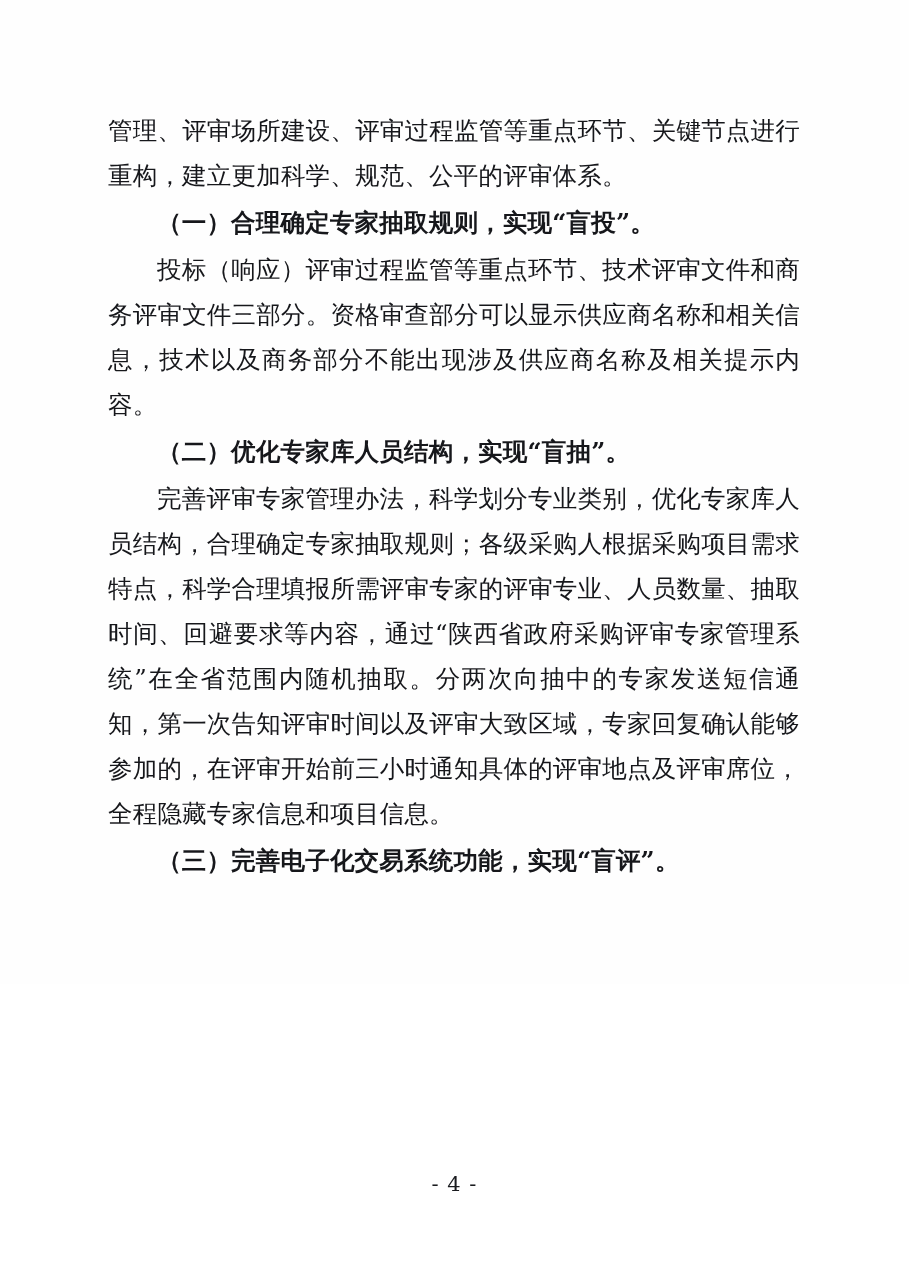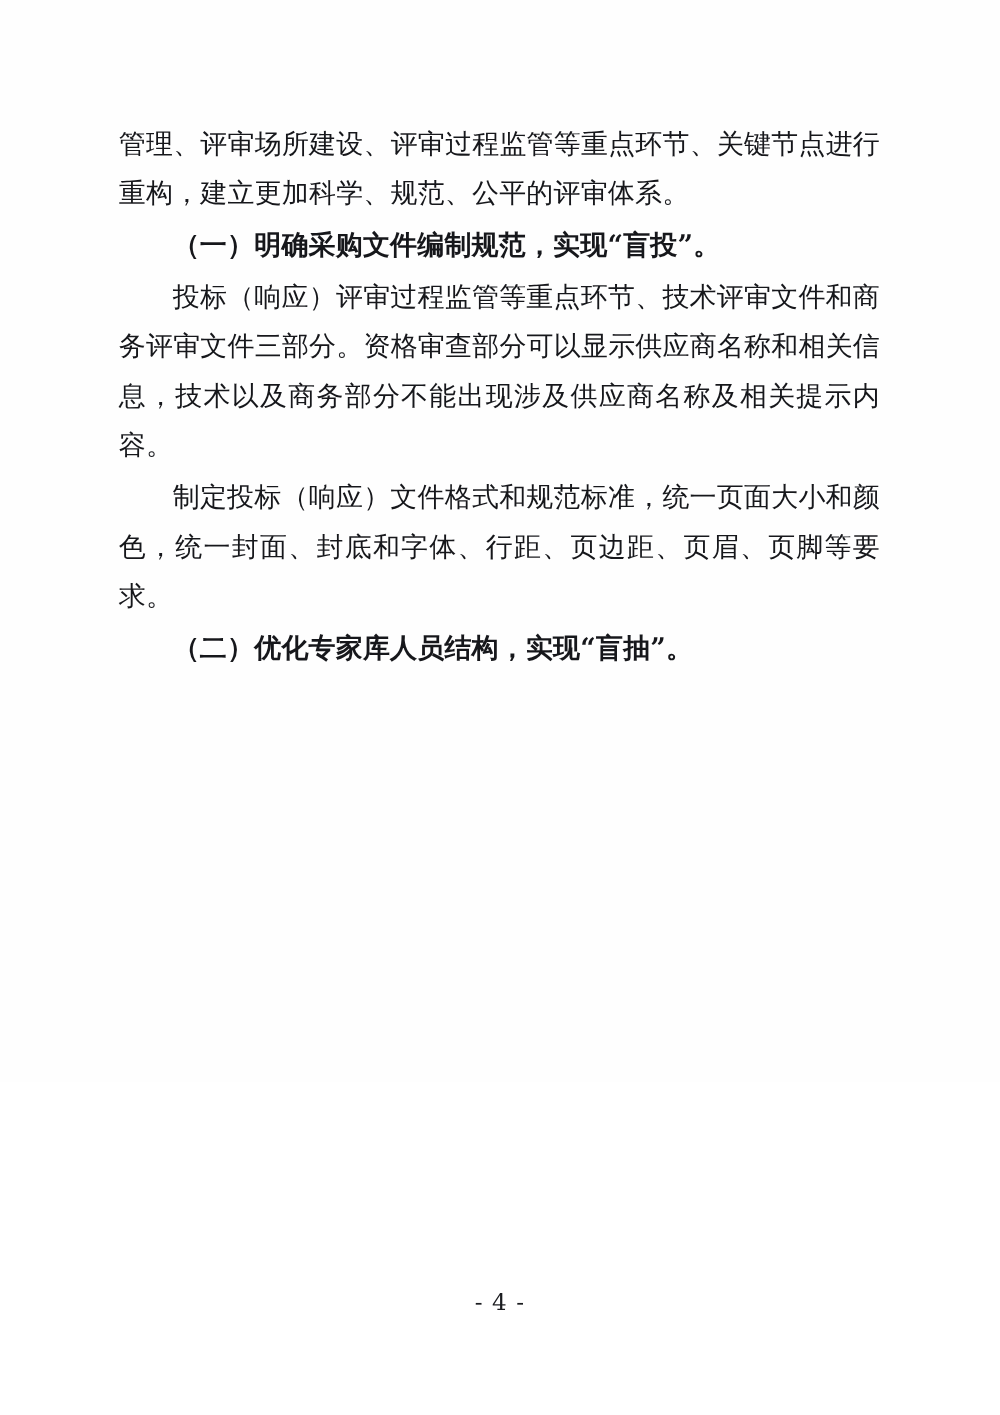--- a/index.html
+++ b/index.html
@@ -56,19 +56,20 @@
     font-family: "DejaVu Serif", "Liberation Serif", serif;
     letter-spacing: 1px;
   }
 </style>
 </head>
 <body>
 
 <div class="page">
   <div class="content">
     <p class="para indent" style="text-indent:0">管理、评审场所建设、评审过程监管等重点环节、关键节点进行重构，建立更加科学、规范、公平的评审体系。</p>
-    <p class="para heading">（一）明确采购文件编制规范，实现“盲投”。</p>
+    <p class="para heading">（一）合理确定专家抽取规则，实现“盲投”。</p>
     <p class="para indent">投标（响应）评审过程监管等重点环节、技术评审文件和商务评审文件三部分。资格审查部分可以显示供应商名称和相关信息，技术以及商务部分不能出现涉及供应商名称及相关提示内容。</p>
-    <p class="para indent">制定投标（响应）文件格式和规范标准，统一页面大小和颜色，统一封面、封底和字体、行距、页边距、页眉、页脚等要求。</p>
     <p class="para heading">（二）优化专家库人员结构，实现“盲抽”。</p>
+    <p class="para indent">完善评审专家管理办法，科学划分专业类别，优化专家库人员结构，合理确定专家抽取规则；各级采购人根据采购项目需求特点，科学合理填报所需评审专家的评审专业、人员数量、抽取时间、回避要求等内容，通过“陕西省政府采购评审专家管理系统”在全省范围内随机抽取。分两次向抽中的专家发送短信通知，第一次告知评审时间以及评审大致区域，专家回复确认能够参加的，在评审开始前三小时通知具体的评审地点及评审席位，全程隐藏专家信息和项目信息。</p>
+    <p class="para heading">（三）完善电子化交易系统功能，实现“盲评”。</p>
   </div>
   <div class="footer">- 4 -</div>
 </div>
 
 </body></html>

